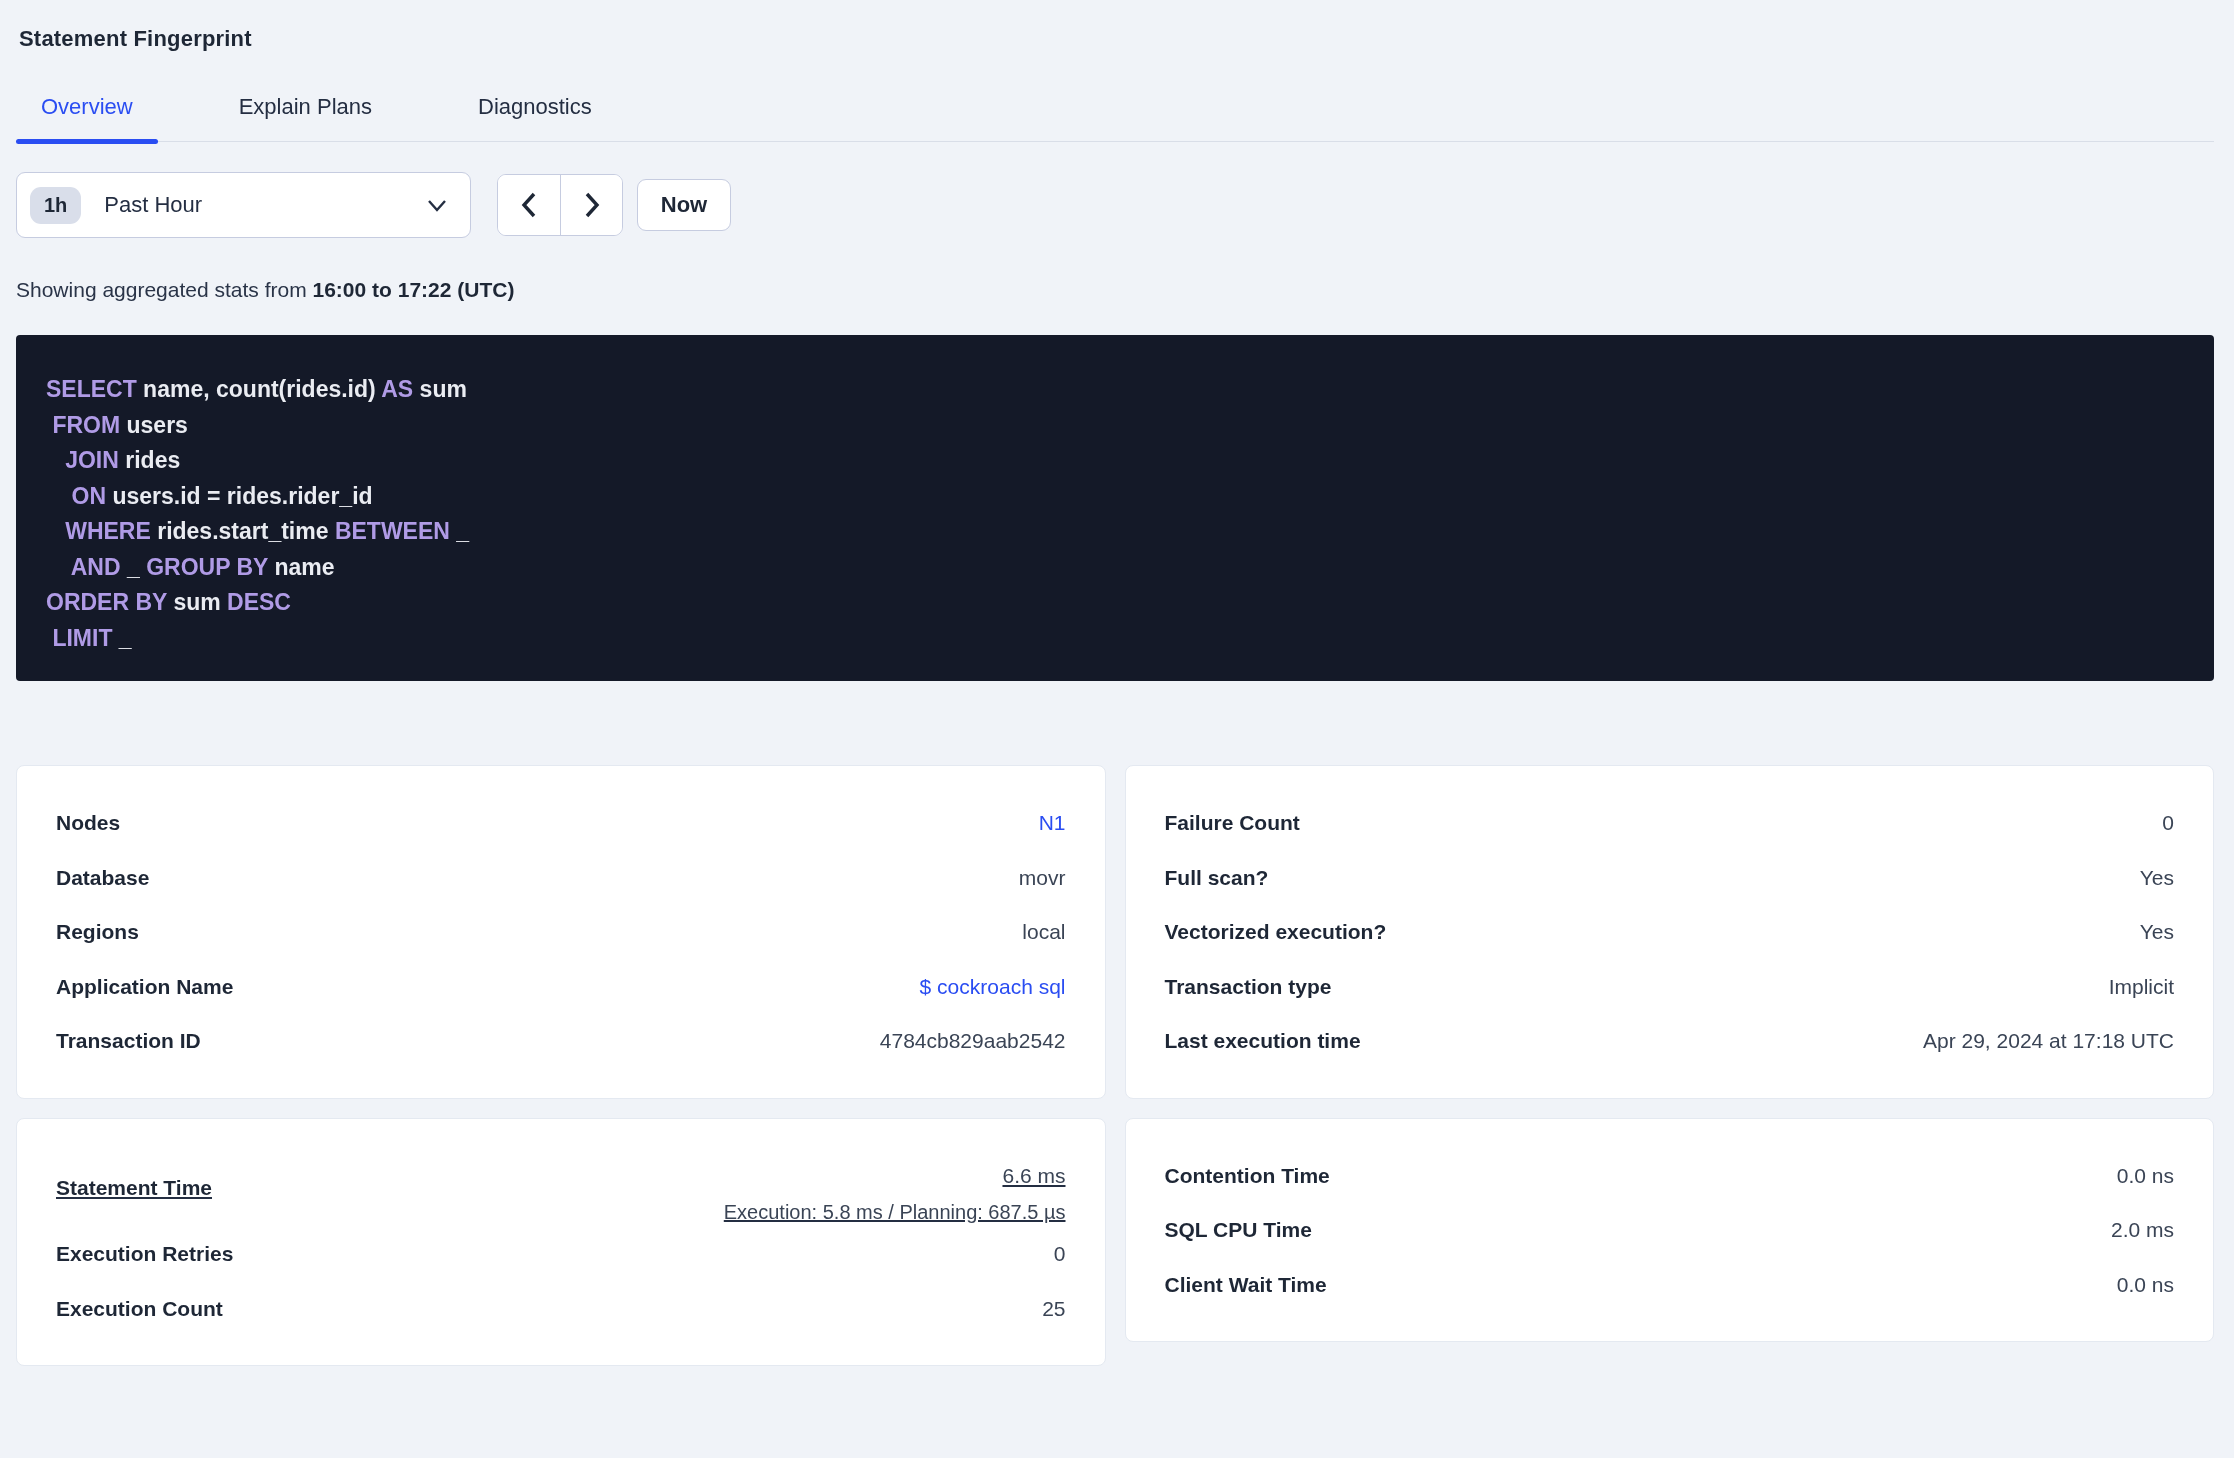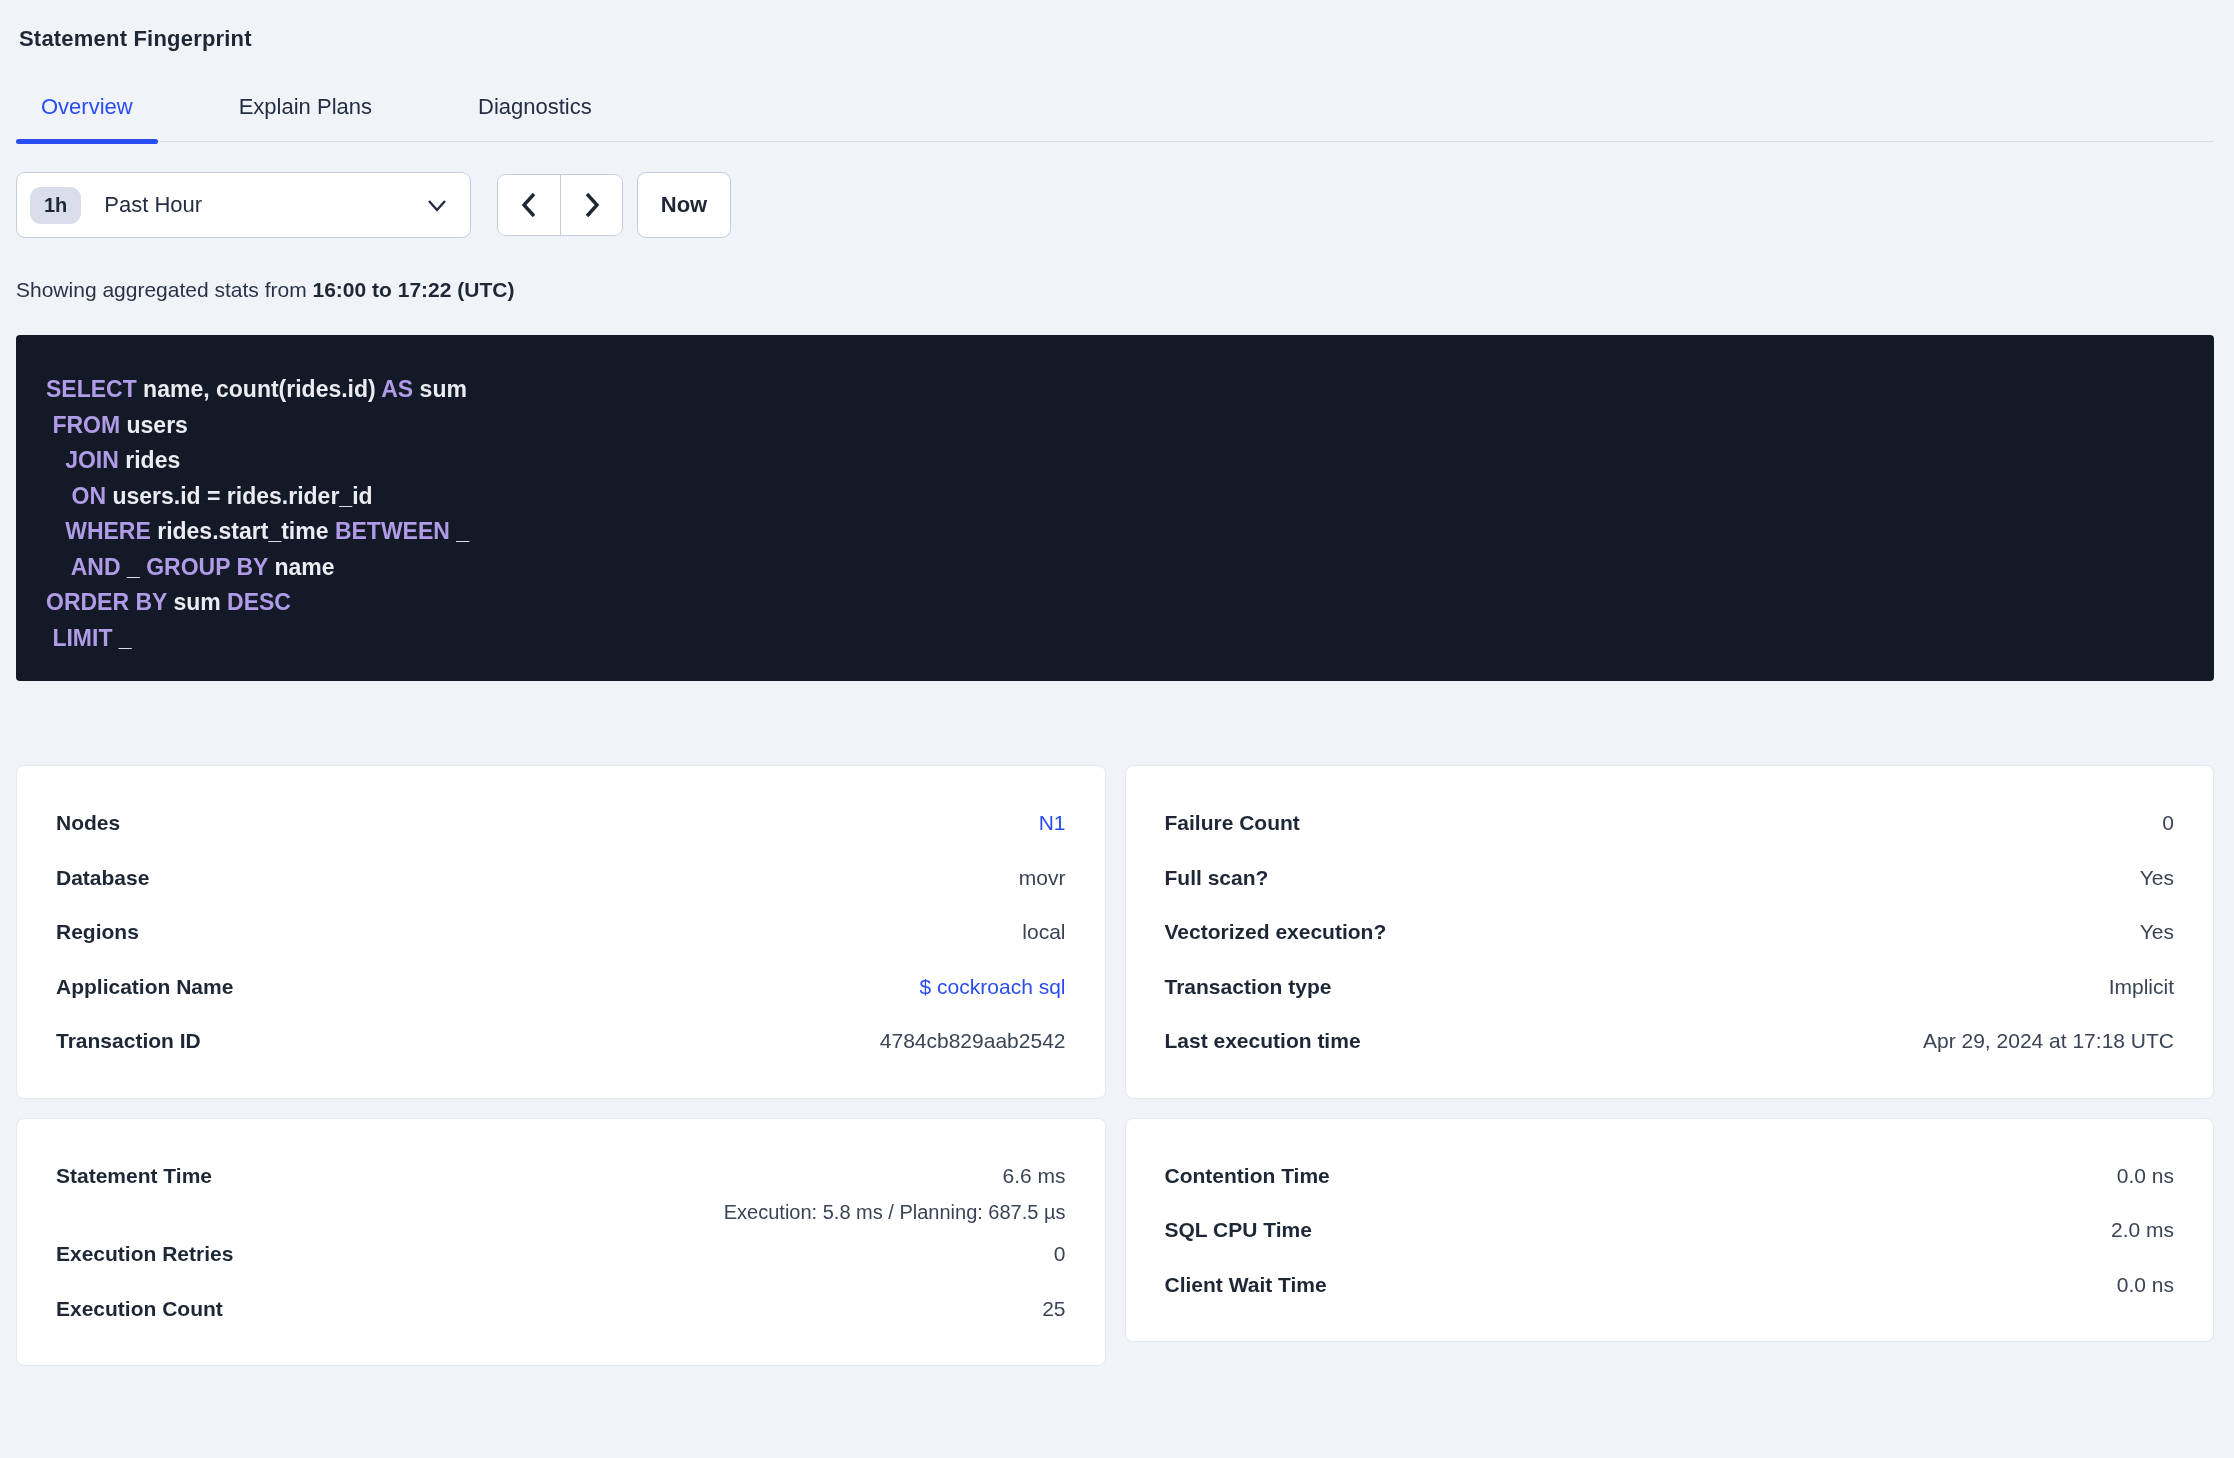--- a/index.html
+++ b/index.html
@@ -49,21 +49,21 @@
   .arrow-group {
     display:flex; height:62px; margin-left:26px; background:#fff;
     border:1px solid var(--control-border,#C6CCE0); border-radius:9px; overflow:hidden;
   }
   .arrow-btn {
     width:62px; height:100%; background:#fff; border:none; cursor:pointer;
     display:flex; align-items:center; justify-content:center;
   }
   .arrow-btn + .arrow-btn { border-left:1px solid var(--control-border,#C6CCE0); }
   .now-btn {
-    margin-left:14px; width:94px; height:66px; background:#fff;
+    margin-left:14px; width:94px; height:52px; background:#fff;
     border:1px solid var(--control-border,#C6CCE0); border-radius:9px;
     font-size:22px; font-weight:700; color:var(--text-dark,#1E2736);
     cursor:pointer; font-family:inherit;
   }
 
   
   .summary-line { margin-top:40px; font-size:21px; color:#2A3448; }
   .summary-line b { color:var(--text-dark,#1E2736); font-weight:700; }
 
   
@@ -80,21 +80,21 @@
   
   .cards-grid {
     display:grid; grid-template-columns:1fr 1fr;
     column-gap:38px; row-gap:37px; margin-top:84px; align-items:start;gap:19px;
   }
   .card {
     background:#fff; border:1px solid var(--card-border,#E4E9F1);
     border-radius:8px; padding:30px 39px 29px;
   }
   .info-row { min-height:54.5px; display:flex; justify-content:space-between; align-items:center; }
-  .info-row.row-tall { align-items:flex-start; }
+  .info-row.row-tall { align-items:center;text-decoration:underline; }
   .info-row.row-tall .info-label, .info-row.row-tall .info-value { line-height:54.5px; }
   .info-label { font-size:21px; font-weight:700; color:var(--text-dark,#1E2736); }
   .info-value-wrap { display:flex; flex-direction:column; align-items:flex-end; text-align:right; }
   .info-value { font-size:21px; color:#3A4455; text-decoration:none; }
   .info-value.value-link { color:var(--accent-blue,#2A4DF2); }
   .info-row.row-tall .info-value { line-height:54.5px; }
   .info-subvalue { font-size:20px; color:#3A4455; line-height:30px; margin-top:-6px; }
 
   svg { display:block; }
 </style>

